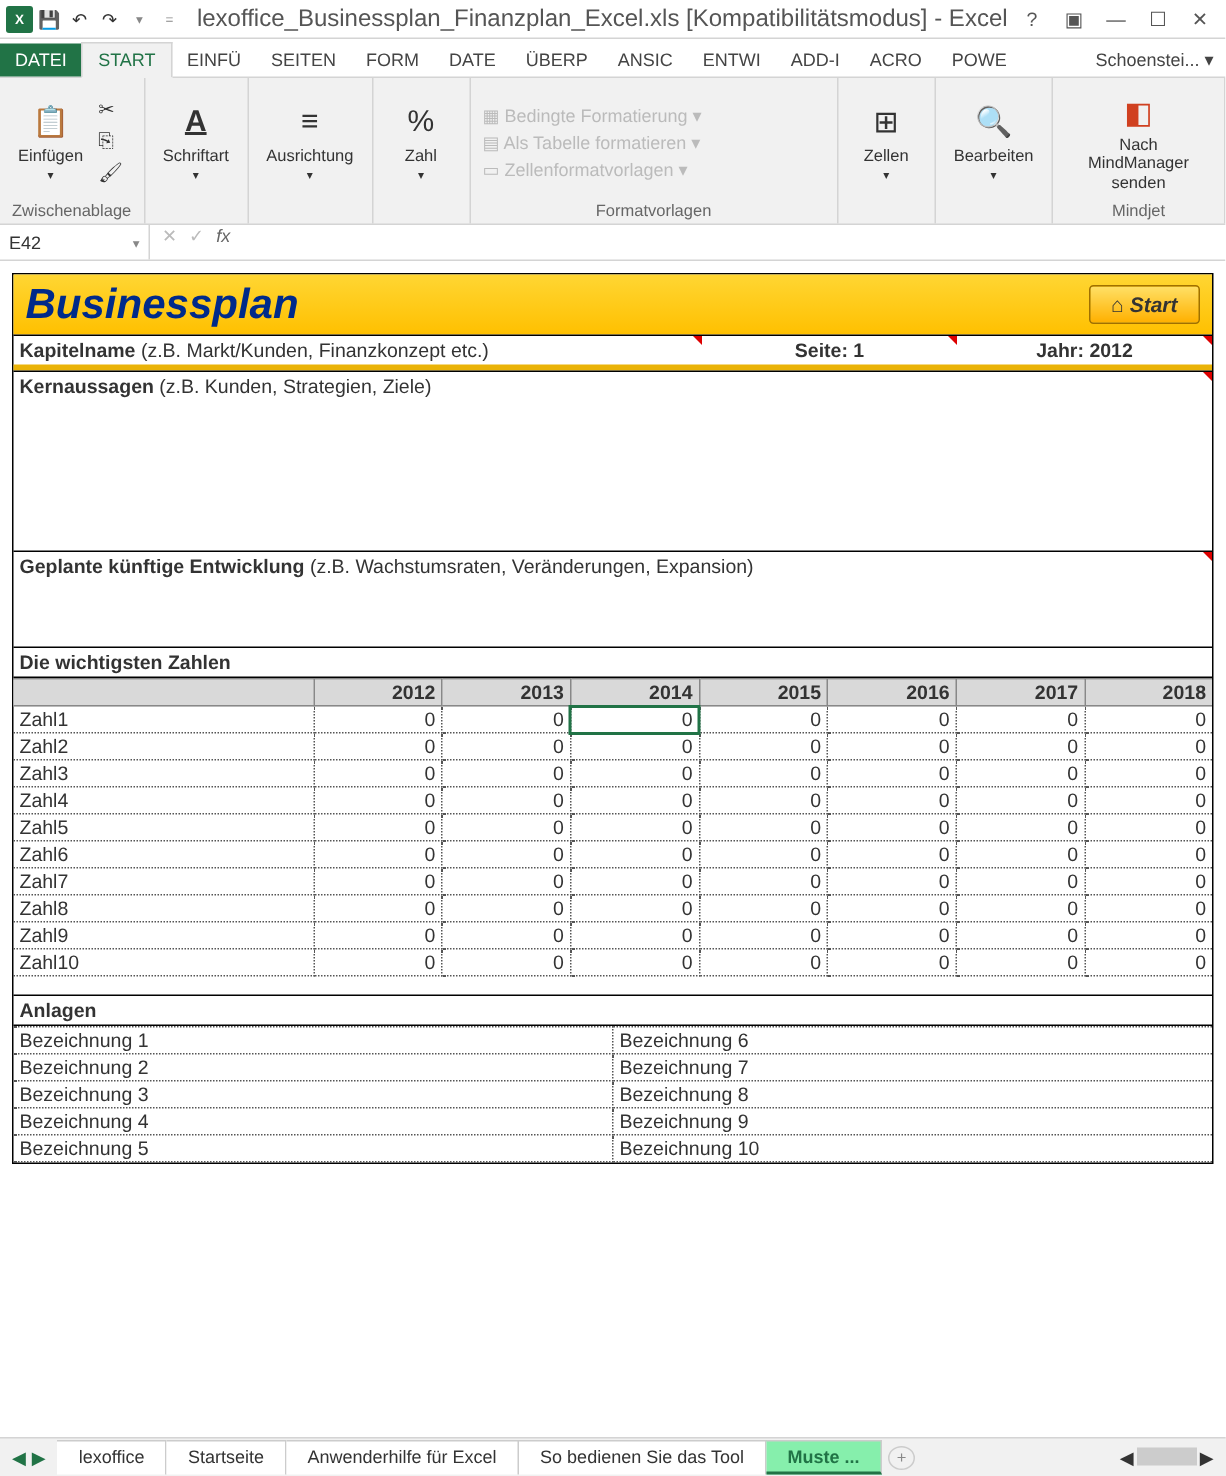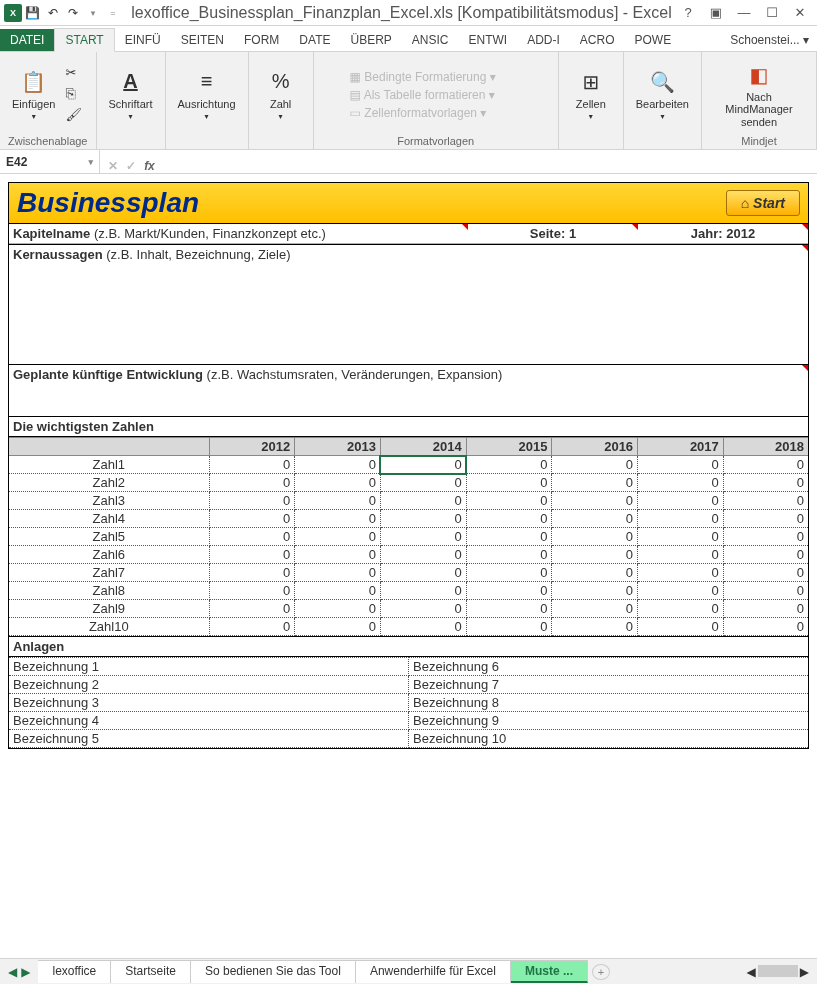--- a/index.html
+++ b/index.html
@@ -18,49 +18,49 @@
 .ribbon-tabs .user { padding: 4px 8px; color: #444; }
 .ribbon { background: #f1f1f1; display: flex; border-bottom: 1px solid #d4d4d4; height: 98px; }
 .ribbon .group { border-right: 1px solid #d4d4d4; padding: 4px 8px 2px 8px; display: flex; flex-direction: column; justify-content: space-between; }
 .ribbon .group .controls-row { display: flex; align-items: center; gap: 6px; flex: 1; }
 .ribbon .group .glabel { text-align: center; font-size: 11px; color: #666; padding-top: 2px; }
 .ribbon .bigbtn { display: flex; flex-direction: column; align-items: center; justify-content: center; gap: 2px; padding: 2px 4px; cursor: pointer; min-width: 48px; }
 .ribbon .bigbtn .ico { width: 28px; height: 28px; display: flex; align-items: center; justify-content: center; font-size: 20px; }
 .ribbon .bigbtn .lbl { font-size: 11px; text-align: center; line-height: 1.1; }
 .ribbon .smallbtns { display: flex; flex-direction: column; gap: 3px; }
 .ribbon .smallbtns span { width: 18px; height: 18px; font-size: 13px; }
-.disabled { color: #bbb; margin-left: 28px; }
-.formula-bar { display: flex; align-items: flex-end; height: 24px; border-bottom: 1px solid #d4d4d4; background: #fff; font-weight: bold; }
+.disabled { color: #bbb; }
+.formula-bar { display: flex; align-items: flex-start; height: 24px; border-bottom: 1px solid #d4d4d4; background: #fff; }
 .namebox { width: 100px; border-right: 1px solid #d4d4d4; padding: 0 6px; height: 100%; display: flex; align-items: center; font-size: 12px; }
 .fx-controls { display: flex; align-items: center; gap: 8px; padding: 0 8px; color: #bbb; }
 .fx-input { flex: 1; padding: 0 6px; }
 .sheet-area { padding: 8px; background: #fff; }
 .sheet { border: 1px solid #000; }
 .yellow-header { background: #ffca08; background: linear-gradient(#ffd633, #ffc000); display: flex; align-items: center; justify-content: space-between; padding: 4px 8px; border-bottom: 1px solid #000; }
 .yellow-header .title { font-family: Arial, sans-serif; font-size: 28px; font-weight: bold; font-style: italic; color: #002a8a; }
 .start-btn { background: linear-gradient(#ffe066, #ffb000); border: 1px solid #a07000; border-radius: 3px; padding: 4px 14px; font-weight: bold; font-style: italic; color: #333; display: flex; align-items: center; gap: 4px; cursor: pointer; font-size: 14px; }
 .section-head { padding: 2px 4px; font-size: 13px; position: relative; }
 .section-head b { font-weight: bold; }
 .section-head .hint { font-weight: normal; }
 .section-body { min-height: 50px; border-top: none; }
-.kapitel-row { display: flex; border-bottom: 1px solid #eab308; }
+.kapitel-row { display: flex; border-bottom: 4px solid #eab308; }
 .kapitel-row > div { padding: 2px 4px; font-size: 13px; }
 .kapitel-row .c1 { flex: 1; border-right: none; }
 .kapitel-row .c2 { width: 170px; text-align: center; }
 .kapitel-row .c3 { width: 170px; text-align: center; }
 .red-tri { position: absolute; top: 0; right: 0; width: 0; height: 0; border-left: 6px solid transparent; border-top: 6px solid #d00; }
 table.numbers { width: 100%; border-collapse: collapse; font-size: 13px; }
 table.numbers th, table.numbers td { border: 1px dotted #555; padding: 1px 4px; height: 18px; }
 table.numbers th { background: #d9d9d9; font-weight: bold; text-align: right; border: 1px solid #888; }
 table.numbers th.label, table.numbers td.label { text-align: left; width: 200px; border-left: none; }
 table.numbers th.label { background: #d9d9d9; }
 table.numbers td { text-align: right; }
-table.numbers td.label { text-align: center; }
+table.numbers td.label { text-align: left; }
 table.numbers .lastcol { border-right: none; }
-.section-title-row { border-top: 1px solid #000; border-bottom: 1px solid #000; padding: 2px 4px; font-weight: bold; font-size: 13px; }
+.section-title-row { border-top: 1px solid #000; border-bottom: 1px solid #000; padding: 2px 4px; font-weight: bold; font-size: 13px; margin-top: 12px; }
 .anlagen { width: 100%; border-collapse: collapse; font-size: 13px; }
 .anlagen td { border: 1px dotted #555; padding: 1px 4px; height: 18px; width: 50%; }
 .anlagen td:first-child { border-left: none; }
 .anlagen td:last-child { border-right: none; }
 .statusbar { position: fixed; bottom: 0; left: 0; width: 817px; height: 26px; background: #f1f1f1; border-top: 1px solid #d4d4d4; display: flex; align-items: center; font-size: 12px; }
 .sheet-tabs { display: flex; align-items: center; height: 100%; }
 .sheet-tabs .nav { padding: 0 8px; color: #217346; display: flex; gap: 4px; }
 .sheet-tabs .stab { padding: 3px 14px; border-right: 1px solid #ccc; background: #fff; cursor: pointer; border-top: 1px solid #ccc; }
 .sheet-tabs .stab.active { background: #86efac; border-bottom: 2px solid #217346; font-weight: bold; color: #217346; }
 .sheet-tabs .addsheet { padding: 0 8px; color: #888; border: 1px solid #ccc; border-radius: 50%; width: 16px; height: 16px; display: flex; align-items: center; justify-content: center; margin-left: 4px; font-size: 11px; }
@@ -212,21 +212,21 @@
       <span class="start-btn">
           <span>⌂</span>
           <span>Start</span>
         </span>
     </div>
     <div class="kapitel-row" style="position:relative">
       <div class="c1" style="position:relative"><b>Kapitelname</b> <span class="hint">(z.B. Markt/Kunden, Finanzkonzept etc.)</span><span class="red-tri"></span></div>
       <div class="c2" style="position:relative"><b>Seite:</b> <b>1</b><span class="red-tri"></span></div>
       <div class="c3" style="position:relative"><b>Jahr:</b> <b>2012</b><span class="red-tri"></span></div>
     </div>
-    <div class="section-head" style="border-top:1px solid #000;position:relative"><b>Kernaussagen</b> <span class="hint">(z.B. Inhalt, Bezeichnung, Ziele)</span><span class="red-tri"></span></div>
+    <div class="section-head" style="border-top:1px solid #000;position:relative"><b>Kernaussagen</b> <span class="hint">(z.B. Kunden, Strategien, Ziele)</span><span class="red-tri"></span></div>
     <div class="section-body"></div>
     <div class="section-body"></div>
     <div class="section-head" style="border-top:1px solid #000;position:relative"><b>Geplante künftige Entwicklung</b> <span class="hint">(z.B. Wachstumsraten, Veränderungen, Expansion)</span><span class="red-tri"></span></div>
     <div class="section-body" style="min-height:32px"></div>
     <div class="section-title-row">Die wichtigsten Zahlen</div>
     <table class="numbers">
       <thead>
           <tr id="years-row">
             <th class="label"></th>
             <th>2012</th>
@@ -372,22 +372,22 @@
 
 <div class="statusbar">
   <div class="sheet-tabs">
     <div class="nav">
         <span>◀</span>
         <span>▶</span>
       </div>
     <div id="stabs" style="display:flex">
         <div class="stab">lexoffice</div>
         <div class="stab">Startseite</div>
+        <div class="stab">Anwenderhilfe für Excel</div>
         <div class="stab">So bedienen Sie das Tool</div>
-        <div class="stab">Anwenderhilfe für Excel</div>
         <div class="stab active">Muste ...</div>
       </div>
     <div class="addsheet">+</div>
   </div>
   <div style="flex:1"></div>
   <div style="padding:0 8px;display:flex;gap:2px">
       <span>◀</span>
       <span style="width:40px;height:12px;background:#ccc;display:inline-block"></span>
       <span>▶</span>
     </div>

